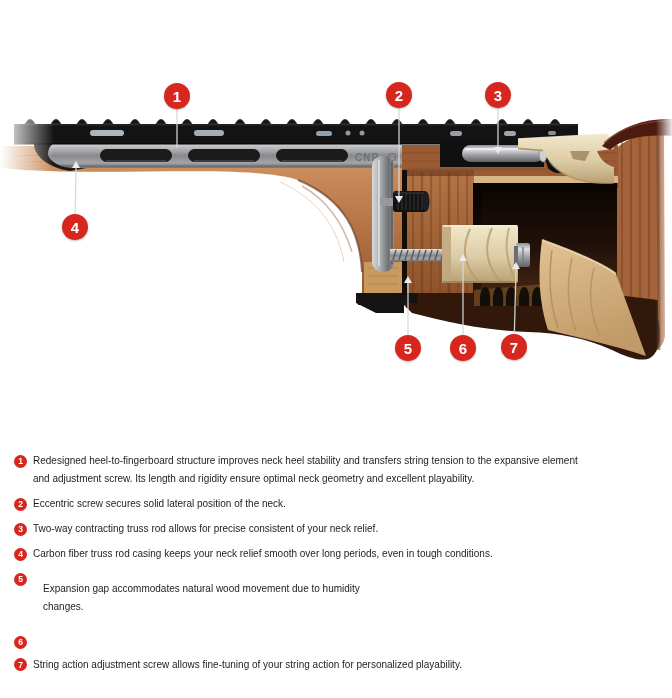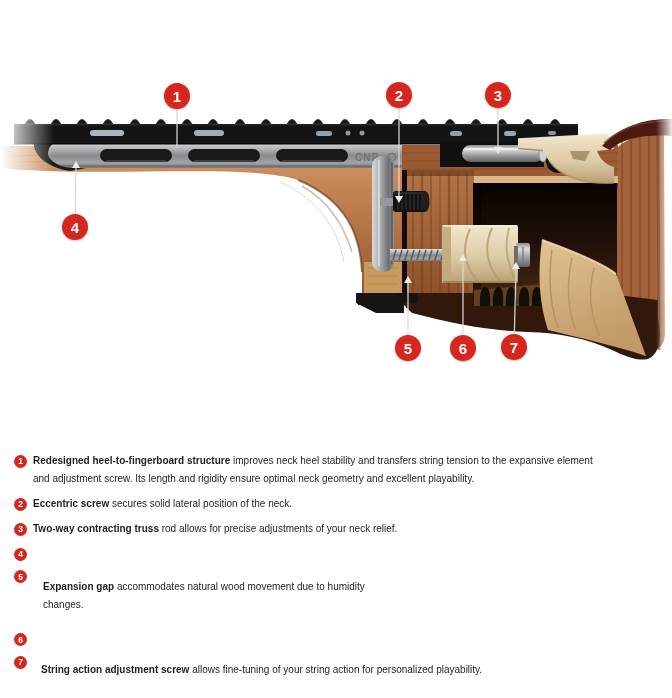--- a/index.html
+++ b/index.html
@@ -10,21 +10,21 @@
   .callout{position:absolute;width:26px;height:26px;border-radius:50%;
     background:#d7261e;color:#fff;font-weight:bold;font-size:15px;
     display:flex;align-items:center;justify-content:center;
     transform:translate(-50%,-50%);box-shadow:0 1px 2px rgba(0,0,0,.25);}
   .legend{position:absolute;left:14px;top:452px;width:652px;color:#1d1d1d;}
   .legend-item{display:flex;gap:6px;margin-bottom:7px;font-size:10px;line-height:18px;}
   .badge{flex:0 0 auto;width:13px;height:13px;border-radius:50%;background:#d7261e;
     color:#fff;font-size:8.5px;font-weight:bold;display:flex;align-items:center;
     justify-content:center;margin-top:2.5px;}
   .legend-text{white-space:pre-line;}
-  .legend-text b{font-weight:bold;}
+  .legend-text b{font-weight:normal;}
 </style>
 </head>
 <body>
 
 <div class="stage">
   <div class="diagram">
     <svg width="672" height="430" viewBox="0 0 672 430">
       <defs>
         <linearGradient id="gWoodNeck" x1="0" y1="0" x2="0" y2="1">
           <stop offset="0" stop-color="#d29767"></stop>
@@ -306,31 +306,32 @@
       <span class="badge" style="background: rgb(215, 38, 30);">1</span>
       <p class="legend-text" style="margin:0;"><b>Redesigned heel-to-fingerboard structure</b><span> improves neck heel stability and transfers string tension to the expansive element
 and adjustment screw. Its length and rigidity ensure optimal neck geometry and excellent playability.</span></p>
     </div>
     <div class="legend-item">
       <span class="badge" style="background: rgb(215, 38, 30);">2</span>
       <p class="legend-text" style="margin:0;text-align:center;"><b>Eccentric screw</b><span> secures solid lateral position of the neck.</span></p>
     </div>
     <div class="legend-item">
       <span class="badge" style="background: rgb(215, 38, 30);">3</span>
-      <p class="legend-text" style="margin:0;"><b>Two-way contracting truss</b><span> rod allows for precise adjustments of your neck relief.</span></p>
+      <p class="legend-text" style="margin:0;"><b>Two-way contracting truss</b><span> rod allows for precise consistent of your neck relief.</span></p>
     </div>
     <div class="legend-item">
       <span class="badge" style="background: rgb(215, 38, 30);">4</span>
+      <p class="legend-text" style="margin:0;"><b>Carbon fiber truss rod casing</b><span> keeps your neck relief smooth over long periods, even in tough conditions.</span></p>
     </div>
     <div class="legend-item">
       <span class="badge" style="background: rgb(215, 38, 30);">5</span>
       <p class="legend-text" style="margin:10px;"><b>Expansion gap</b><span> accommodates natural wood movement due to humidity
 changes.</span></p>
     </div>
     <div class="legend-item">
       <span class="badge" style="background: rgb(215, 38, 30);">6</span>
     </div>
     <div class="legend-item">
       <span class="badge" style="background: rgb(215, 38, 30);">7</span>
-      <p class="legend-text" style="margin:8px;"><b>String action adjustment screw</b><span> allows fine-tuning of your string action for personalized playability.</span></p>
+      <p class="legend-text" style="margin:0;"><b>String action adjustment screw</b><span> allows fine-tuning of your string action for personalized playability.</span></p>
     </div>
   </div>
 </div>
 
 </body></html>

